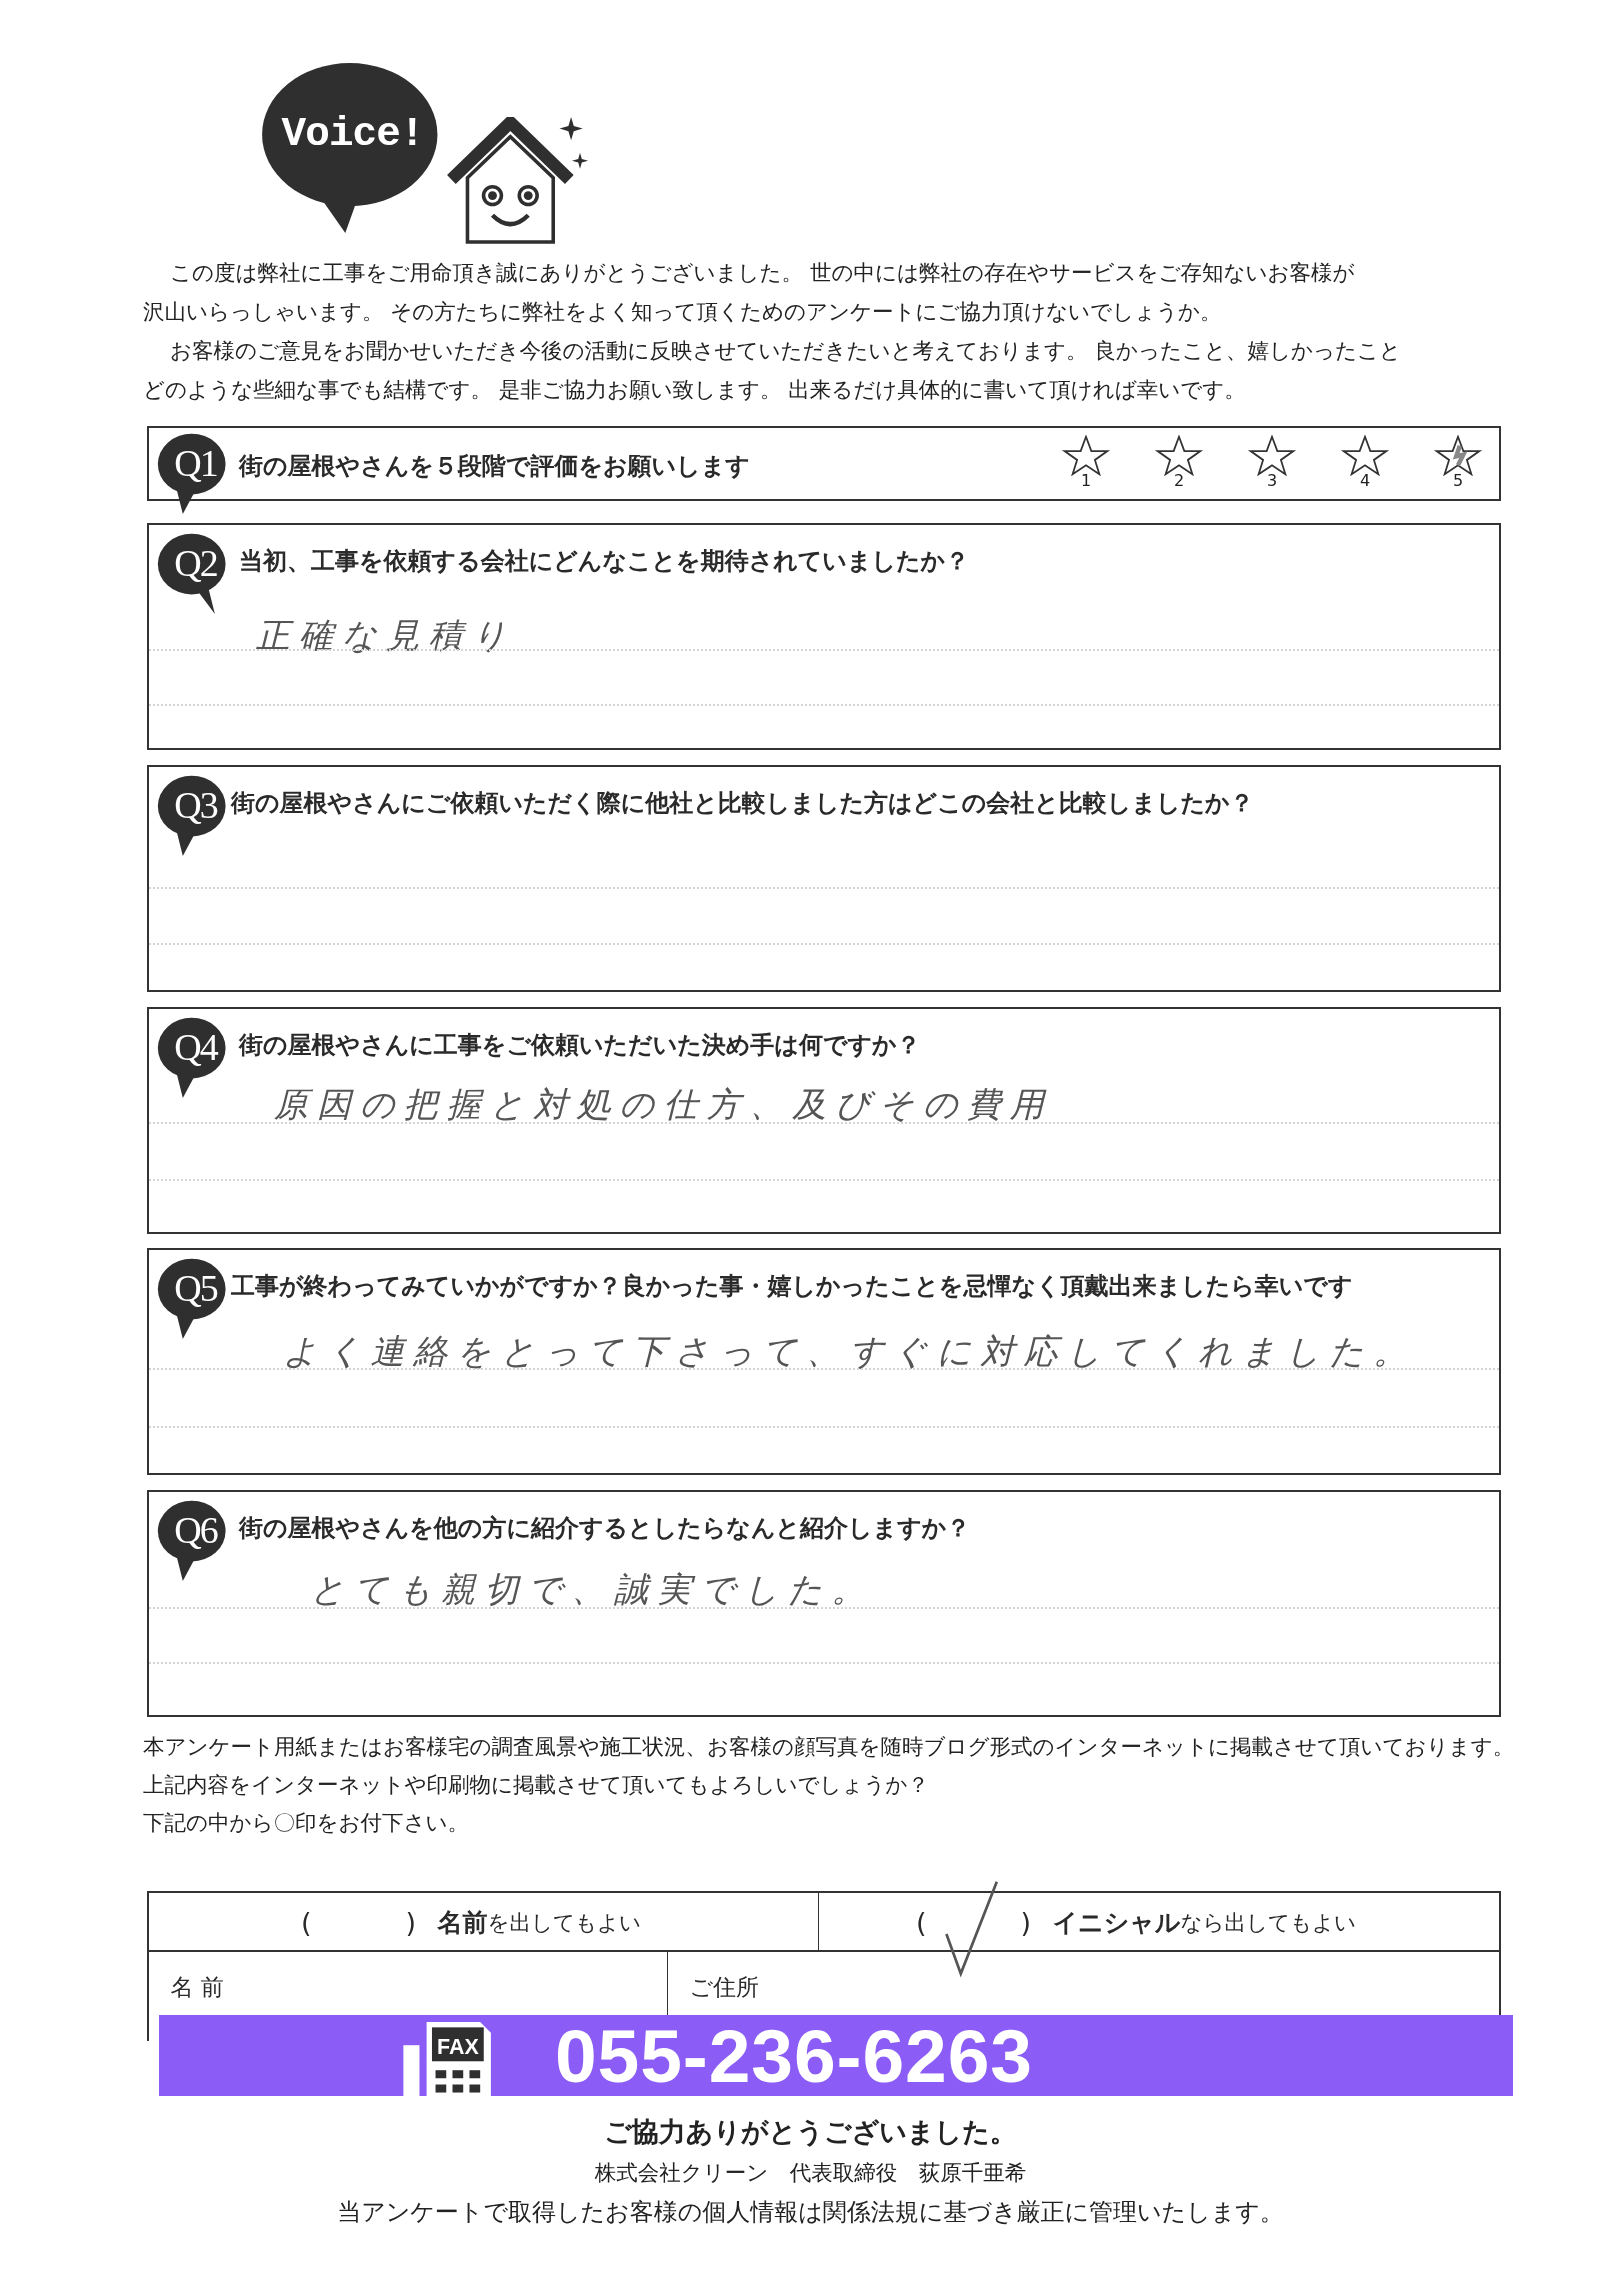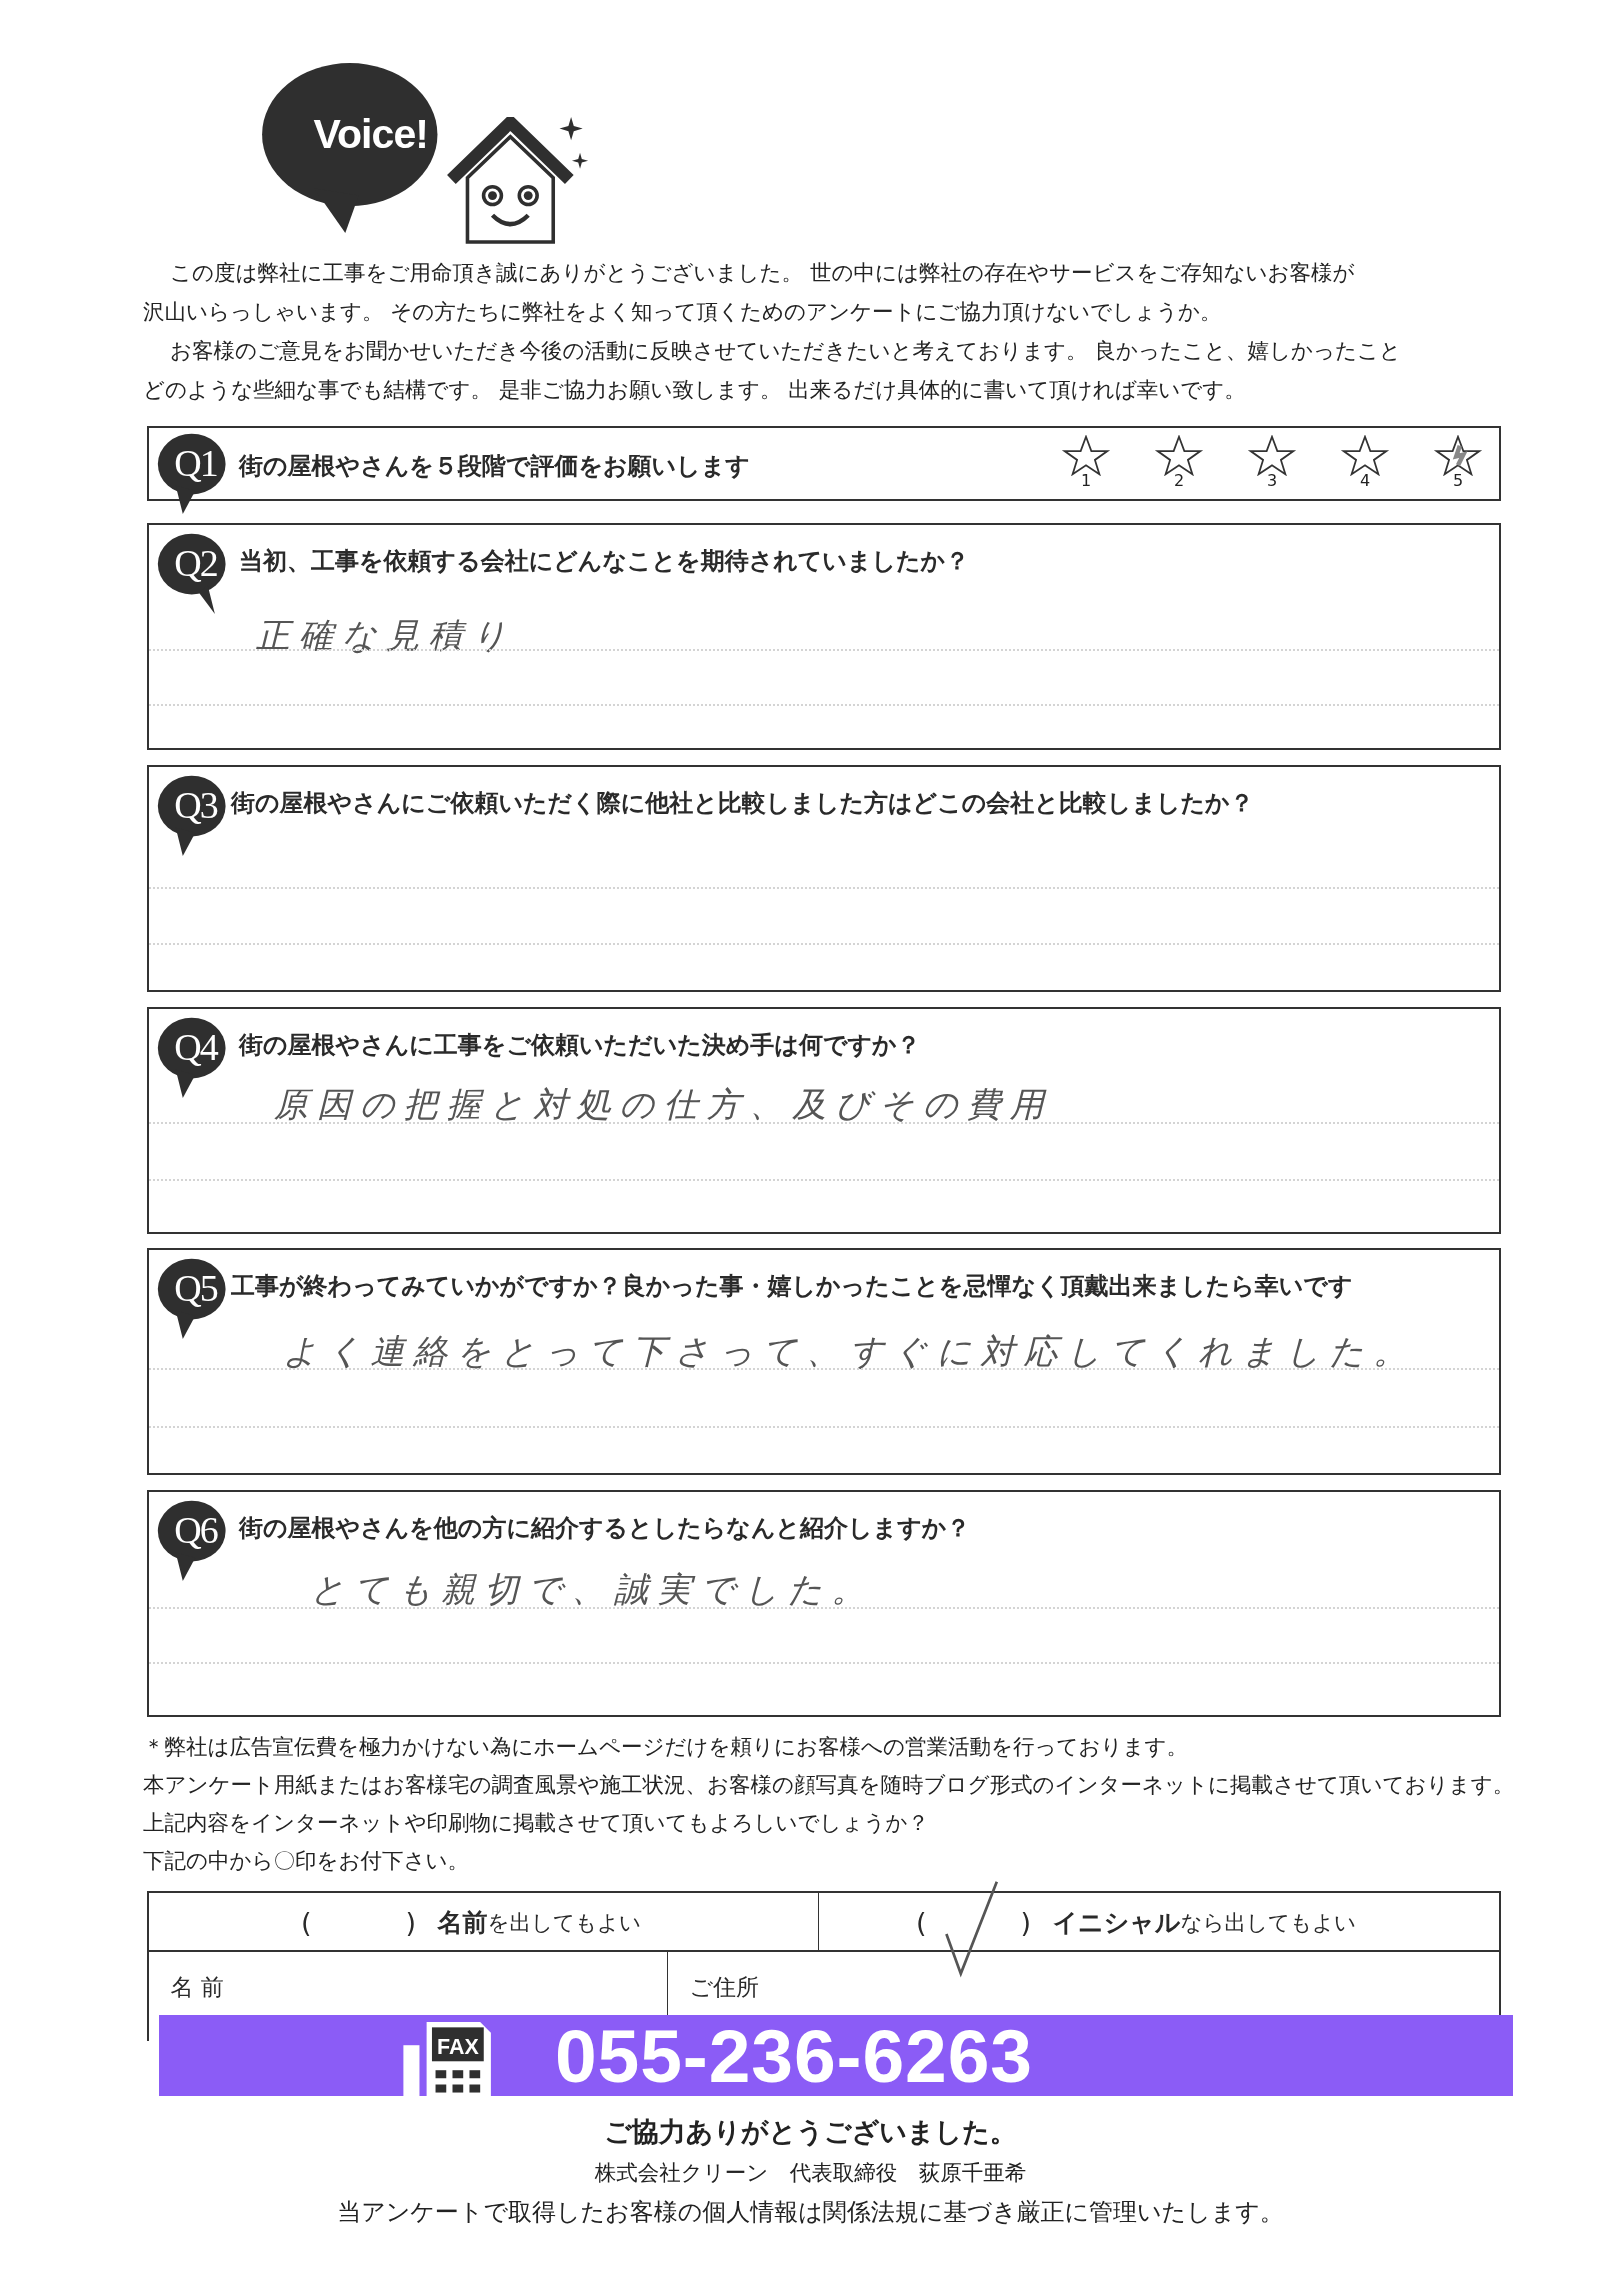--- a/index.html
+++ b/index.html
@@ -2,21 +2,21 @@
 <html style="font-size:14.3px"><head>
 <meta charset="utf-8">
 <style>
   * { box-sizing: border-box; margin: 0; padding: 0; }
   html, body { width: 1621px; height: 2293px; background: #ffffff; overflow: hidden; }
   body { position: relative; font-family: "DejaVu Sans", "Liberation Sans", sans-serif; color: #2a2a2a; }
 
   
   .header { position: absolute; left: 251px; top: 63px; width: 1128px; height: 170px; }
   .voice-bubble { position: absolute; left: 9px; top: 0; width: 184px; height: 166px; }
-  .voice-text { position: absolute; left: 21.5px; top: 48px; font-family: Liberation Sans, sans-serif; font-weight: bold; font-size: 41px; color: #fff; letter-spacing: -0.9px; margin-left: 32px; }
+  .voice-text { position: absolute; left: 21.5px; top: 48px; font-family: Liberation Mono, monospace; font-weight: bold; font-size: 41px; color: #fff; letter-spacing: -0.9px; }
   .house { position: absolute; left: 195px; top: 54px; width: 134px; height: 125px; }
   .title-main { position: absolute; left: 340px; top: 79px; font-weight: bold; font-size: 61px; color: #2a2a2a; letter-spacing: 0px; white-space: nowrap; }
   .title-main .small { font-size: 45px; }
 
   
   .intro { position: absolute; left: 143px; top: 253px; width: 1361px; font-size: 21.5px; line-height: 39px; color: #222; }
   .intro p { white-space: nowrap; }
   .intro .indent { padding-left: 27px; }
 
   
@@ -204,21 +204,20 @@
       </svg>
     <span class="qbadge-label">Q6</span>
   </div>
   <span class="qtext">街の屋根やさんを他の方に紹介するとしたらなんと紹介しますか？</span>
   <span class="answer" style="left:161px;top:75px;">とても親切で、誠実でした。</span>
   <div class="dotline" style="top:115px;"></div>
   <div class="dotline" style="top:170px;"></div>
 </div>
 
 <div class="notes">
-  <p>＊弊社は広告宣伝費を極力かけない為にホームページだけを頼りにお客様への営業活動を行っております。</p>
   <p>本アンケート用紙またはお客様宅の調査風景や施工状況、お客様の顔写真を随時ブログ形式のインターネットに掲載させて頂いております。</p>
   <p>上記内容をインターネットや印刷物に掲載させて頂いてもよろしいでしょうか？</p>
   <p>下記の中から〇印をお付下さい。</p>
 </div>
 
 <div class="consent">
   <div class="consent-row1">
     <div class="consent-col left">
       <span class="paren">
         <span>(</span>

